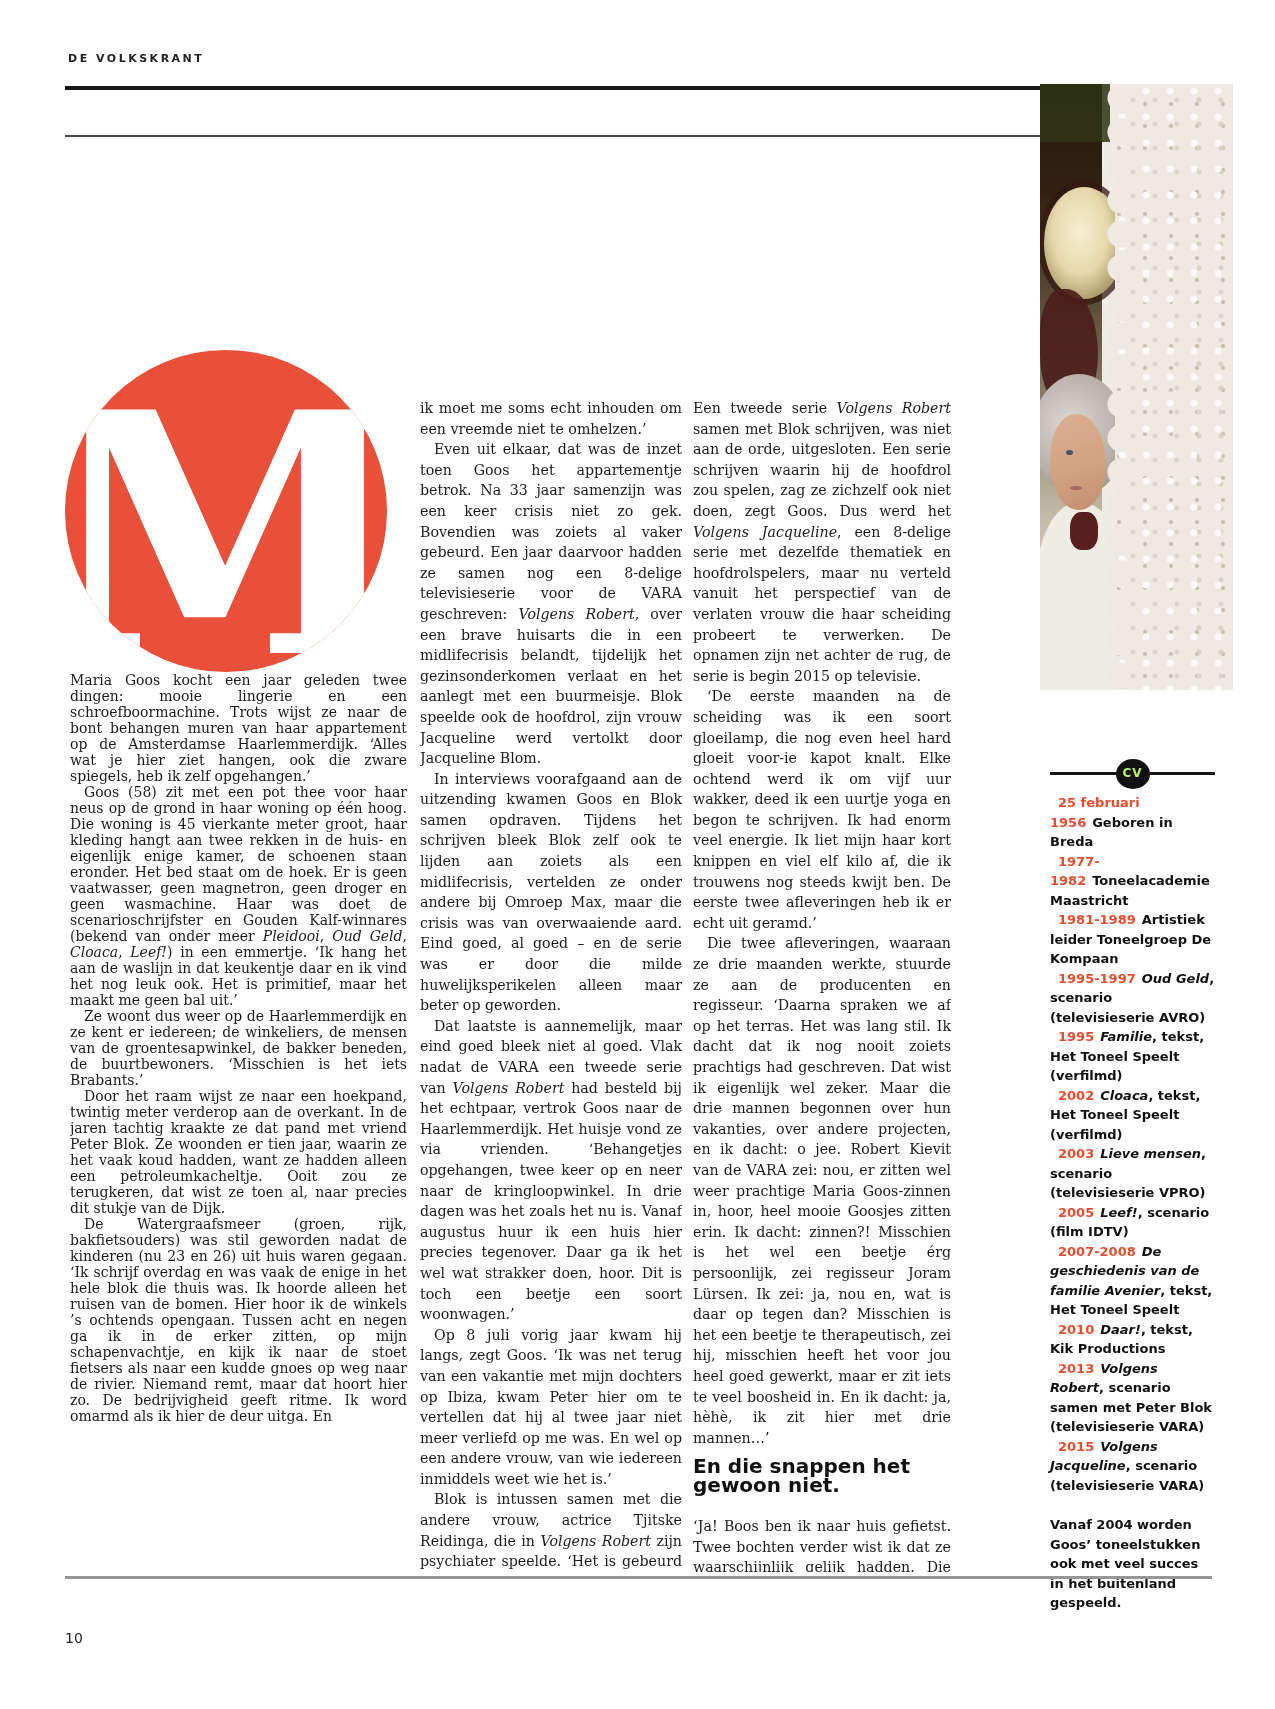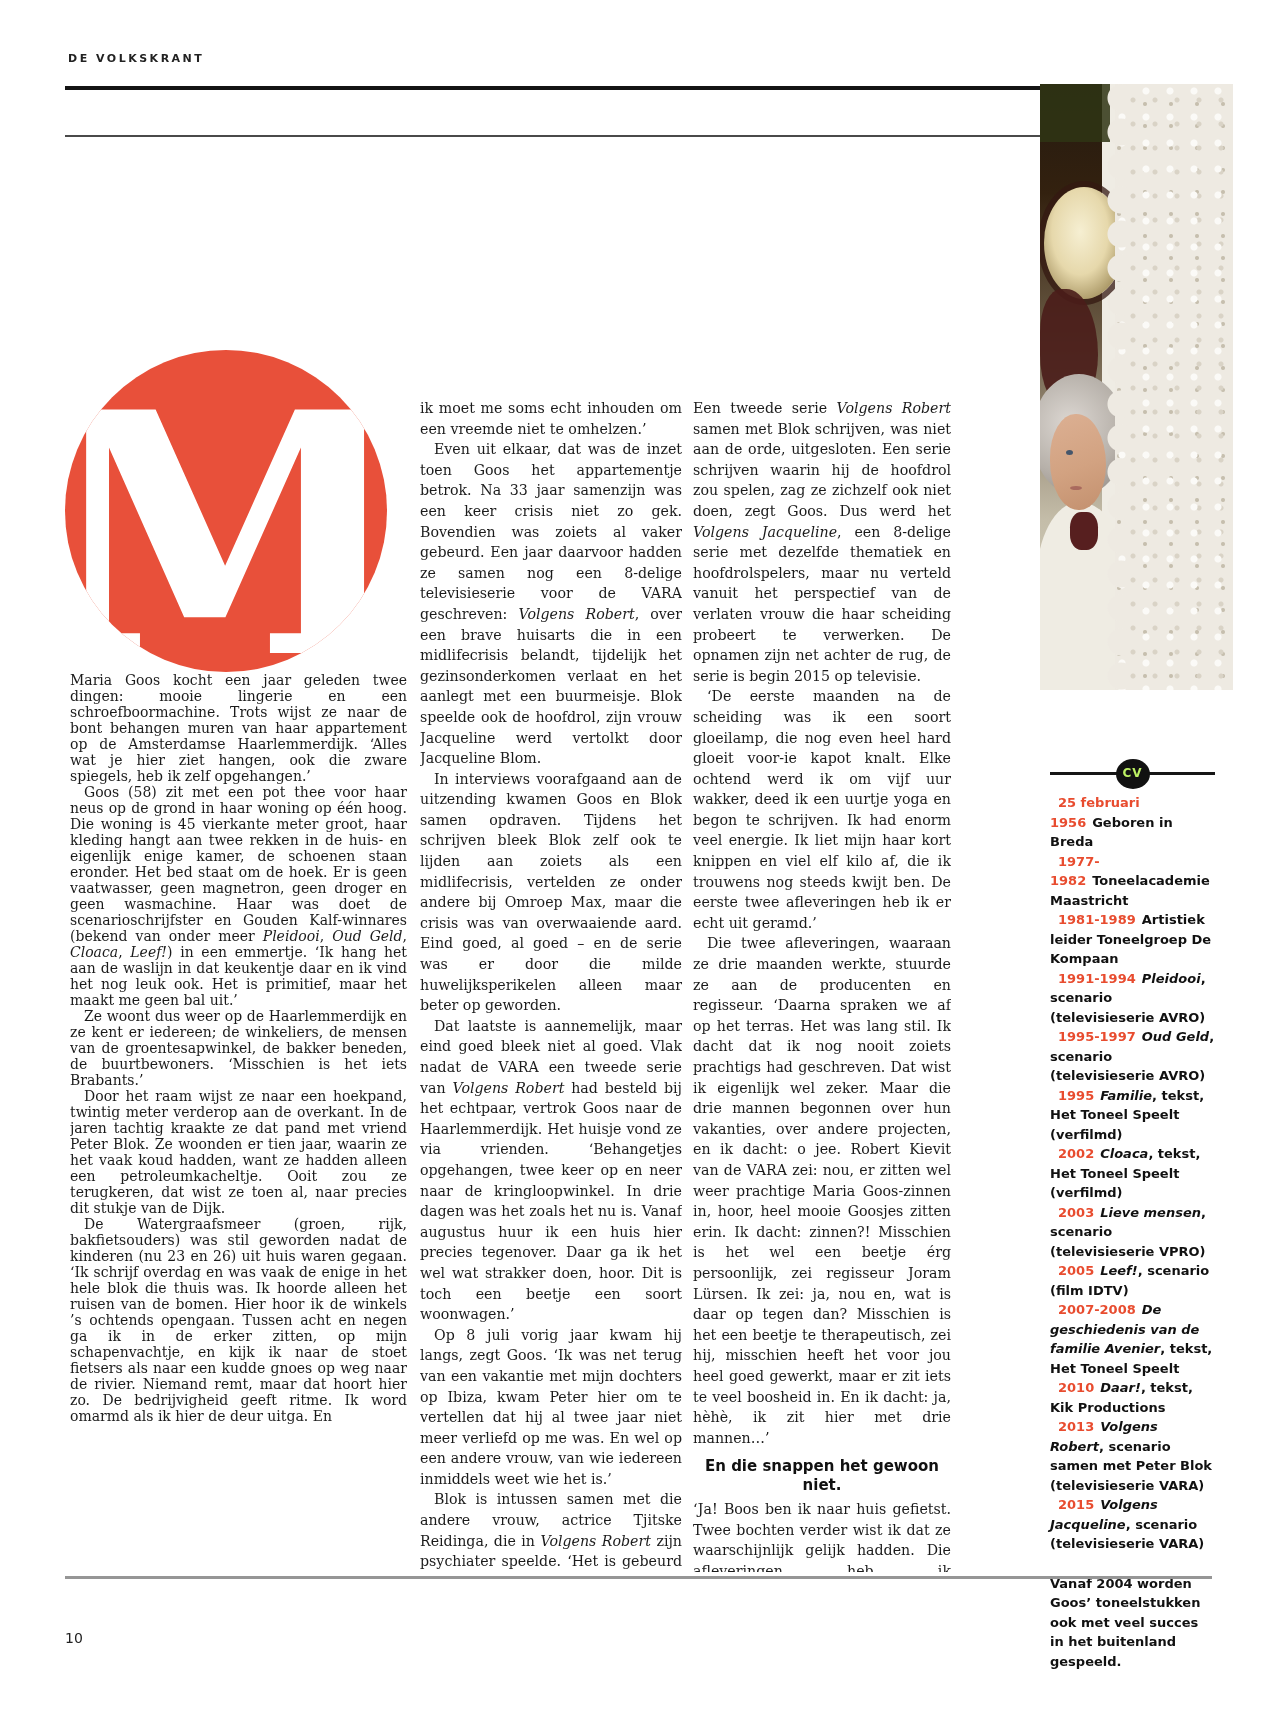--- a/index.html
+++ b/index.html
@@ -47,22 +47,22 @@
         background-image:radial-gradient(circle at 18px 14px,#eeeae2 13px,rgba(255,255,255,0) 14px);
         background-size:24px 34px;background-repeat:repeat-y;}
 
   
   .col{position:absolute;text-align:justify;hyphens:auto;-webkit-hyphens:auto;overflow:hidden;}
   .col p{margin:0;}
   .col p.indent{text-indent:14px;}
   .col1{left:70px;top:672px;width:337px;height:898px;font-size:14px;line-height:16px;}
   .col2{left:420px;top:398px;width:262px;height:1174px;font-size:14.2px;line-height:20.6px;}
   .col3{left:693px;top:398px;width:258px;height:1174px;font-size:14.2px;line-height:20.6px;}
-  .col p.subhead{font-family:"DejaVu Sans",sans-serif;font-weight:bold;font-size:15px;
-        line-height:19px;text-align:center;text-indent:0;margin:9px 0 4px;color:#111;}
+  .col p.subhead{font-family:"DejaVu Sans",sans-serif;font-weight:bold;font-size:20px;
+        line-height:19px;text-align:left;text-indent:0;margin:9px 0 21px;color:#111;}
 
   
   .cv{position:absolute;left:1050px;top:772px;width:165px;font-family:"DejaVu Sans",sans-serif;
         font-weight:bold;font-size:13px;line-height:19.5px;color:#111;}
   .cv-ruleline{position:relative;height:3px;background:#151515;margin-bottom:18px;}
   .cv-badge{position:absolute;left:50%;top:50%;transform:translate(-50%,-50%);
         width:34px;height:30px;background:#111;border-radius:50%;color:#bef264;
         display:flex;align-items:center;justify-content:center;font-size:12px;letter-spacing:1px;}
   .cv-entry{margin:0;}
   .cv-date{color:#e84c2f;margin-right:6px;margin-left:8px;}
@@ -129,21 +129,20 @@
     </div>
 
   <div class="cv">
     <div class="cv-ruleline">
       <div class="cv-badge">CV</div>
     </div>
     <div>
         <p class="cv-entry"><span class="cv-date">25 februari 1956</span><span>Geboren in Breda</span></p>
         <p class="cv-entry"><span class="cv-date">1977-1982</span><span>Toneelacademie Maastricht</span></p>
         <p class="cv-entry"><span class="cv-date">1981-1989</span><span>Artistiek leider Toneelgroep De Kompaan</span></p>
-        <p class="cv-entry"><span class="cv-date">1991-1994</span><i>Pleidooi</i><span>, scenario (televisieserie AVRO)</span></p>
         <p class="cv-entry"><span class="cv-date">1995-1997</span><i>Oud Geld</i><span>, scenario (televisieserie AVRO)</span></p>
         <p class="cv-entry"><span class="cv-date">1995</span><i>Familie</i><span>, tekst, Het Toneel Speelt (verfilmd)</span></p>
         <p class="cv-entry"><span class="cv-date">2002</span><i>Cloaca</i><span>, tekst, Het Toneel Speelt (verfilmd)</span></p>
         <p class="cv-entry"><span class="cv-date">2003</span><i>Lieve mensen</i><span>, scenario (televisieserie VPRO)</span></p>
         <p class="cv-entry"><span class="cv-date">2005</span><i>Leef!</i><span>, scenario (film IDTV)</span></p>
         <p class="cv-entry"><span class="cv-date">2007-2008</span><i>De geschiedenis van de familie Avenier</i><span>, tekst, Het Toneel Speelt</span></p>
         <p class="cv-entry"><span class="cv-date">2010</span><i>Daar!</i><span>, tekst, Kik Productions</span></p>
         <p class="cv-entry"><span class="cv-date">2013</span><i>Volgens Robert</i><span>, scenario samen met Peter Blok (televisieserie VARA)</span></p>
         <p class="cv-entry"><span class="cv-date">2015</span><i>Volgens Jacqueline</i><span>, scenario (televisieserie VARA)</span></p>
       </div>

